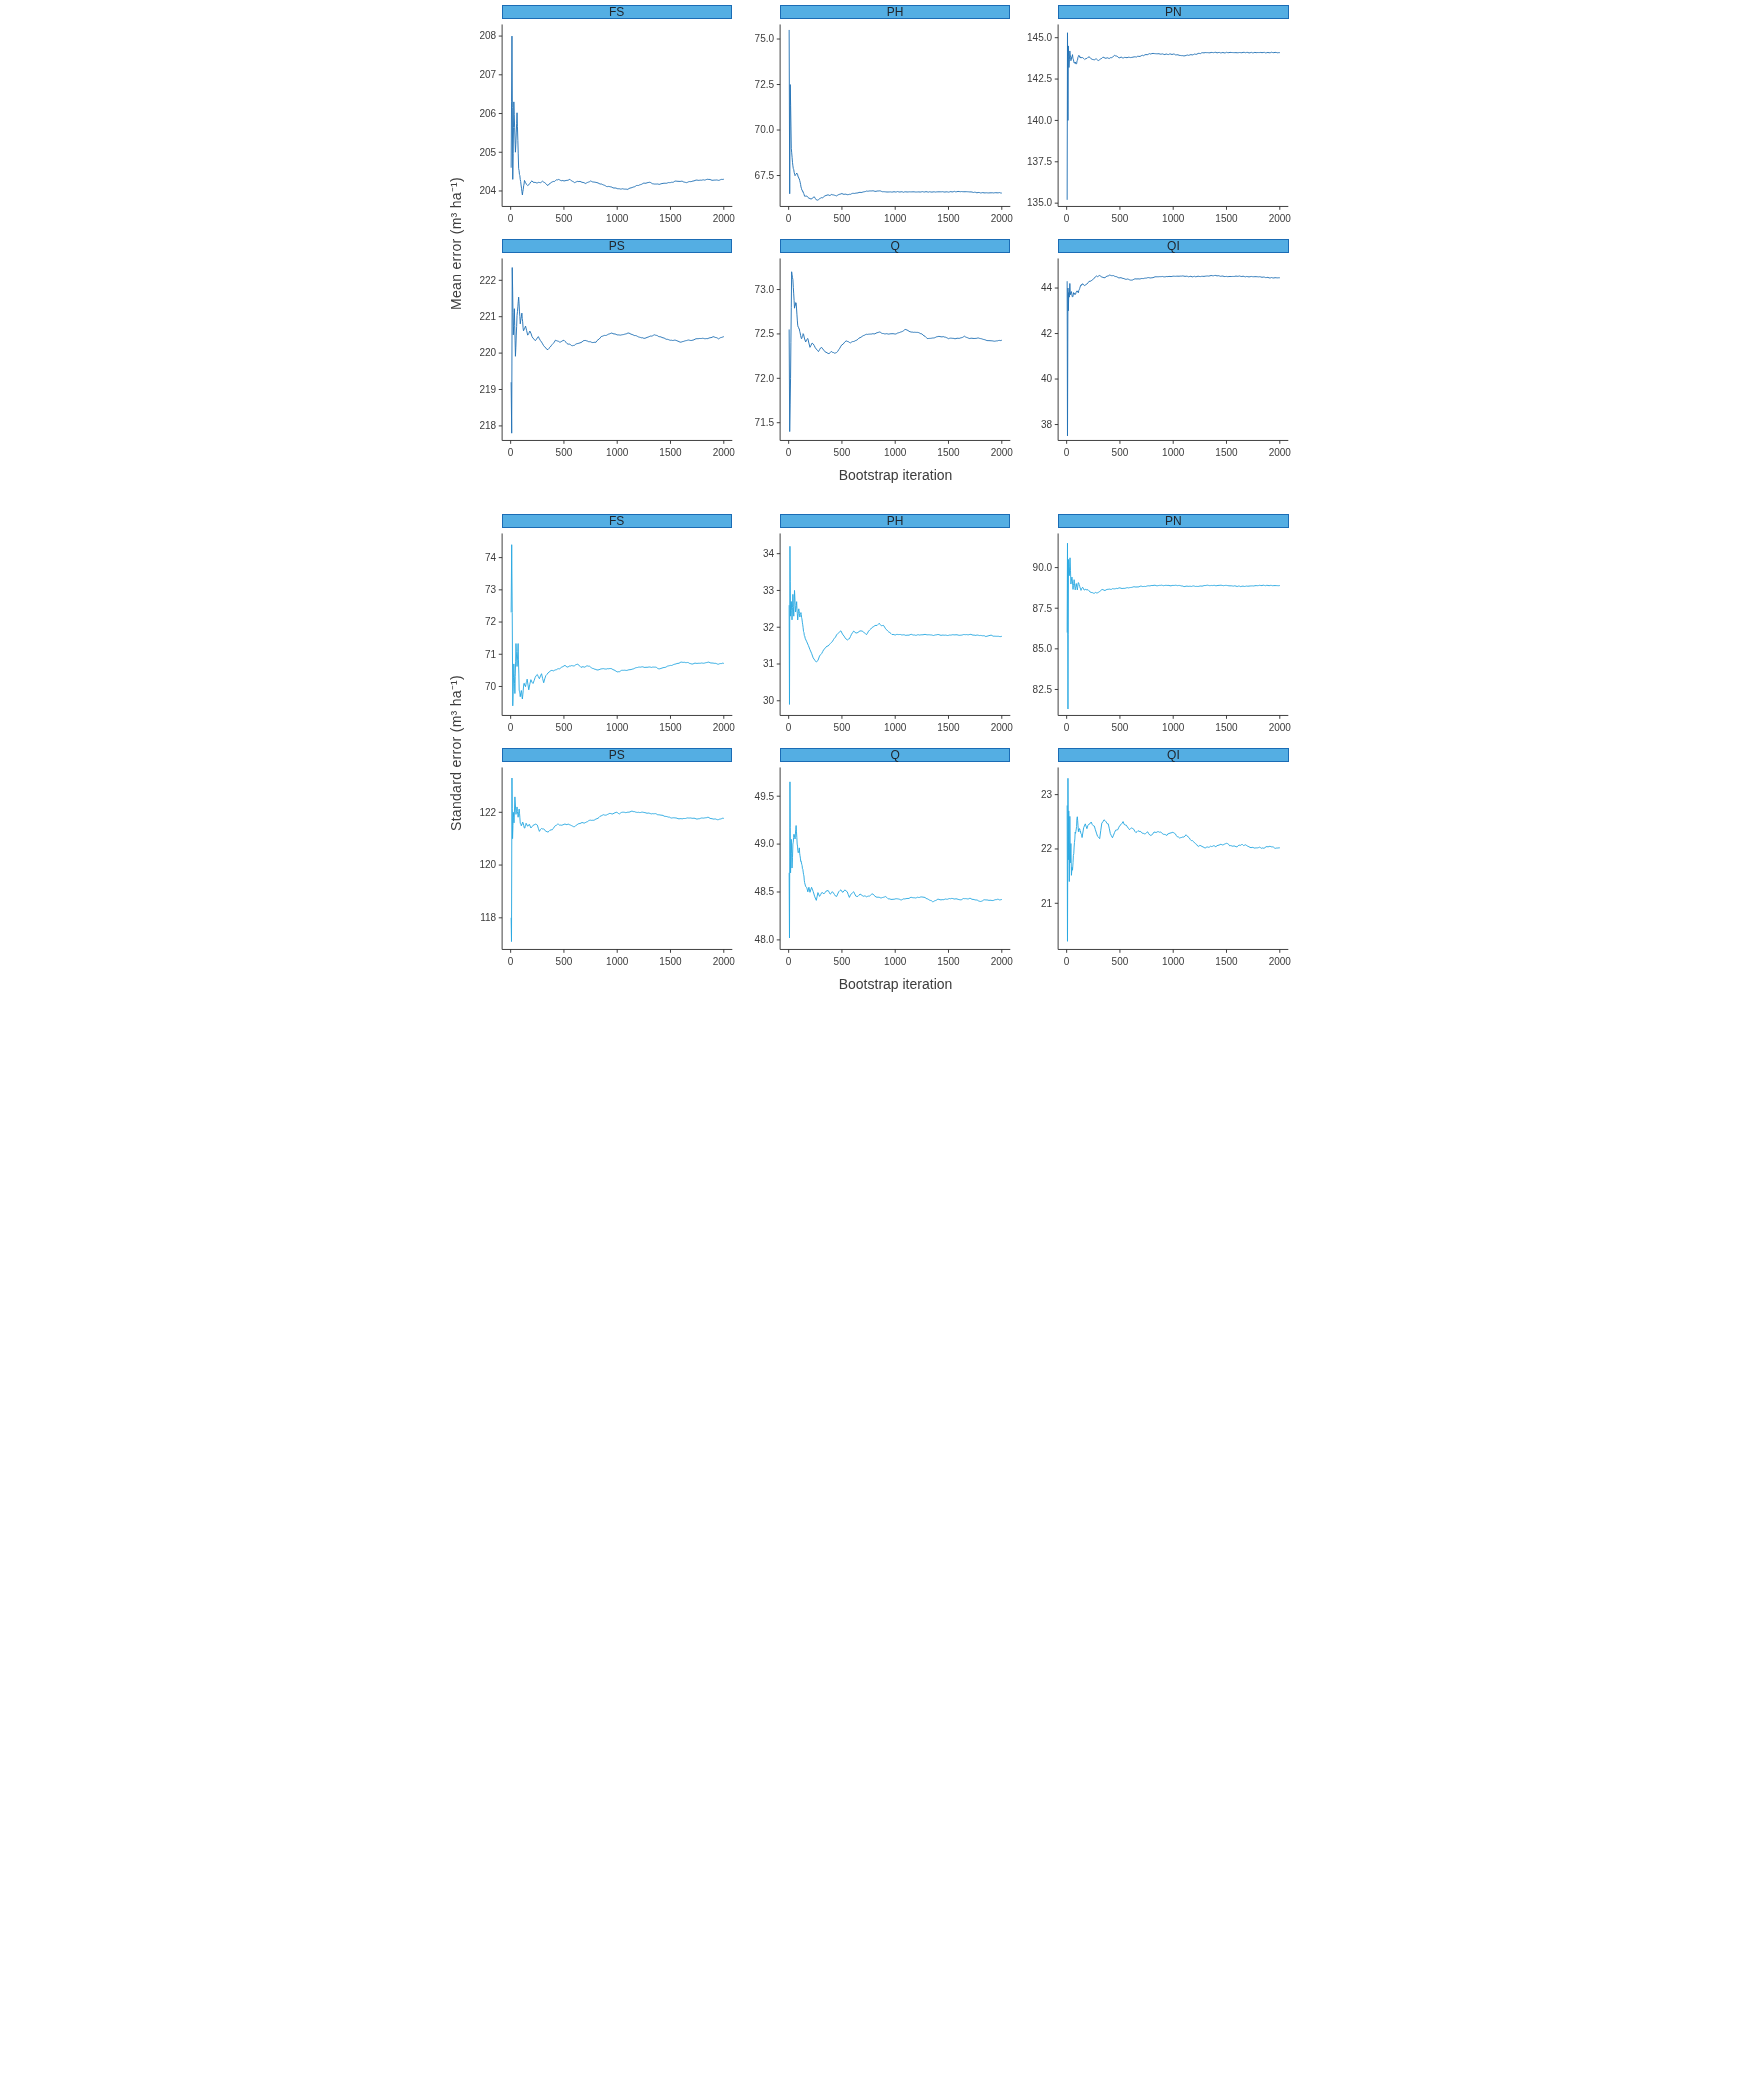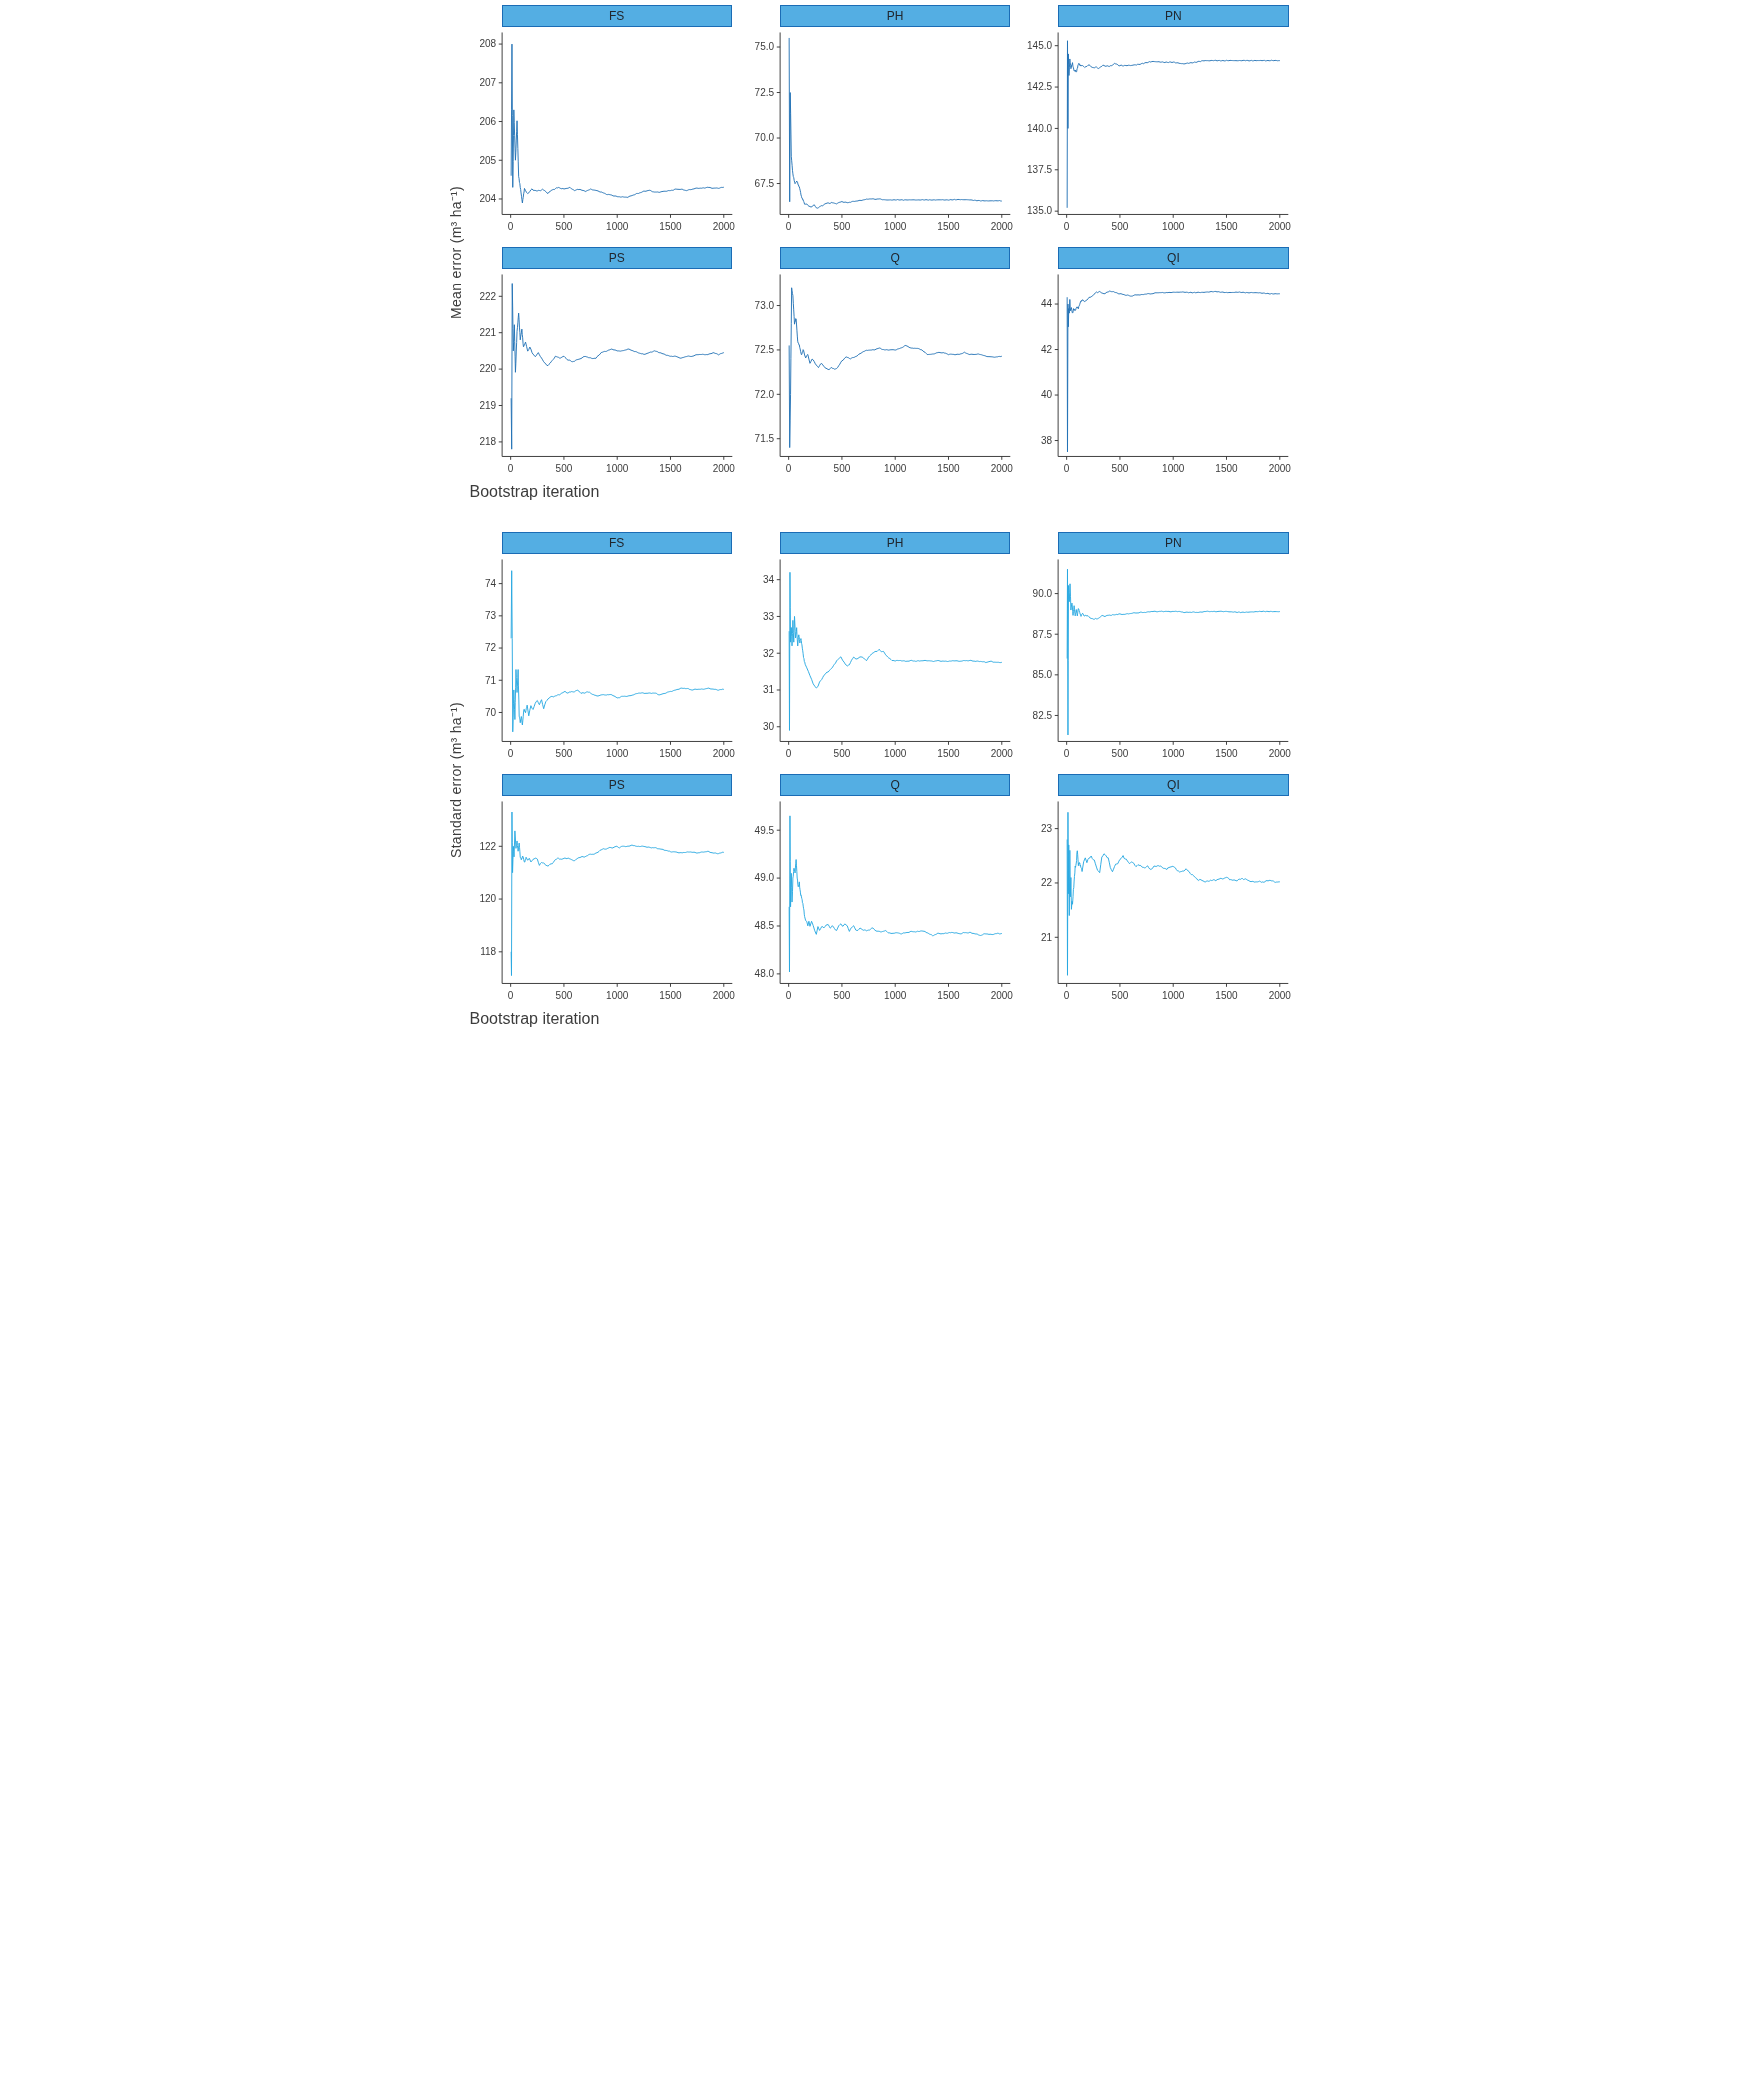--- a/index.html
+++ b/index.html
@@ -4,25 +4,25 @@
 <style>
   html,body{margin:0;padding:0;background:#ffffff;font-family:"Liberation Sans",sans-serif;}
   .page{width:881px;margin:0 auto;padding:5.3px 0 13.4px 0;background:#fff;}
   .figure{display:flex;align-items:stretch;margin-bottom:31px;}
   .ylab{width:29px;display:flex;align-items:center;justify-content:center;
         writing-mode:vertical-rl;transform:rotate(180deg);
         font-size:14px;color:#3c3c3c;letter-spacing:0.3px;}
   .figbody{flex:1;}
   .panels{display:grid;grid-template-columns:repeat(3,269px);column-gap:9.4px;row-gap:6.7px;}
   .panel{width:269px;}
-  .strip{height:22px;margin-left:32px;margin-right:6.7px;
+  .strip{height:14px;margin-left:32px;margin-right:6.7px;
          background:#54AEE3;border:1.3px solid #1B6CB5;box-sizing:border-box;
          display:flex;align-items:center;justify-content:center;}
   .strip span{font-size:12px;color:#20262e;}
-  .xlab{text-align:left;font-size:16px;color:#3c3c3c;margin-top:1.3px;}
+  .xlab{text-align:center;font-size:14px;color:#3c3c3c;margin-top:1.3px;}
   svg{display:block;}
   text{font-family:"Liberation Sans",sans-serif;}
 </style>
 </head>
 <body>
 
 <div class="page">
 
   <div class="figure">
     <div class="ylab">Mean error (m³ ha⁻¹)</div>

